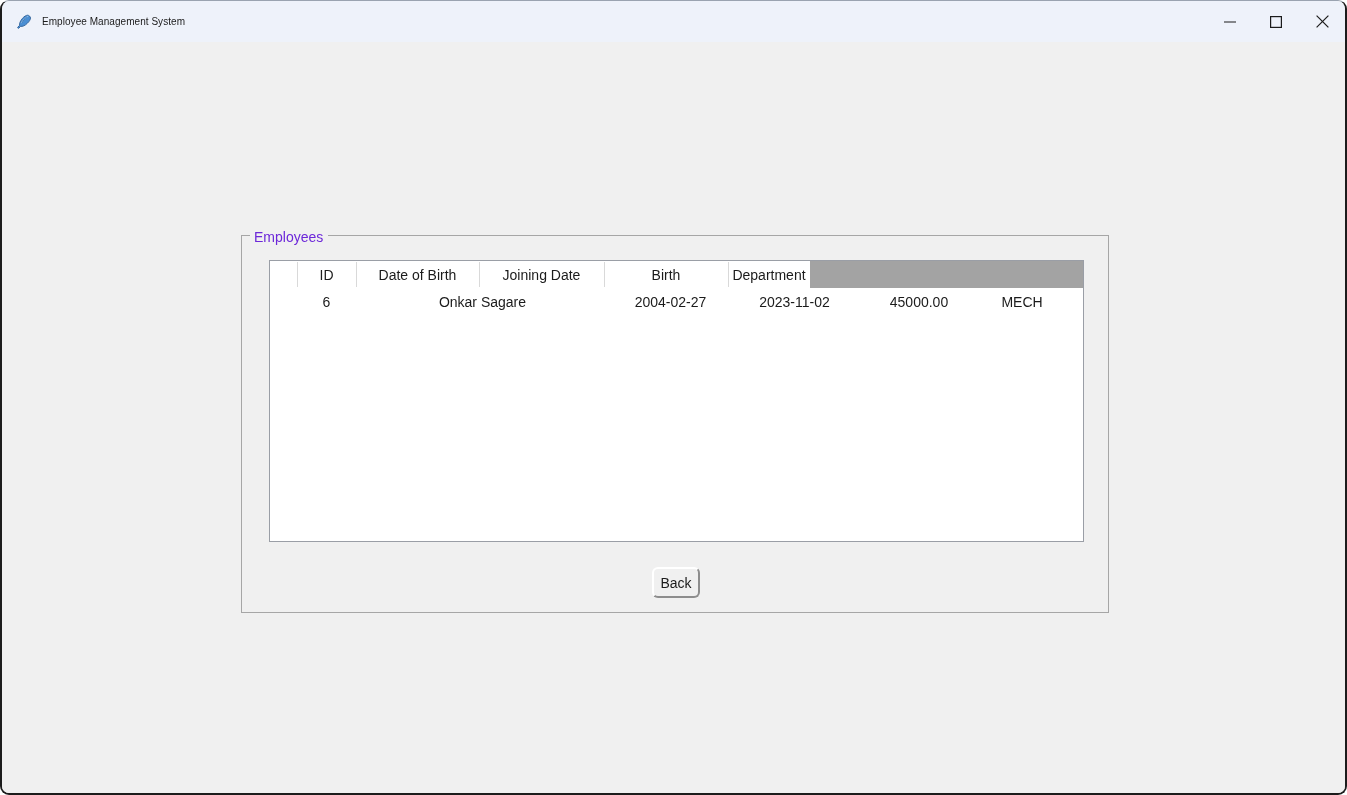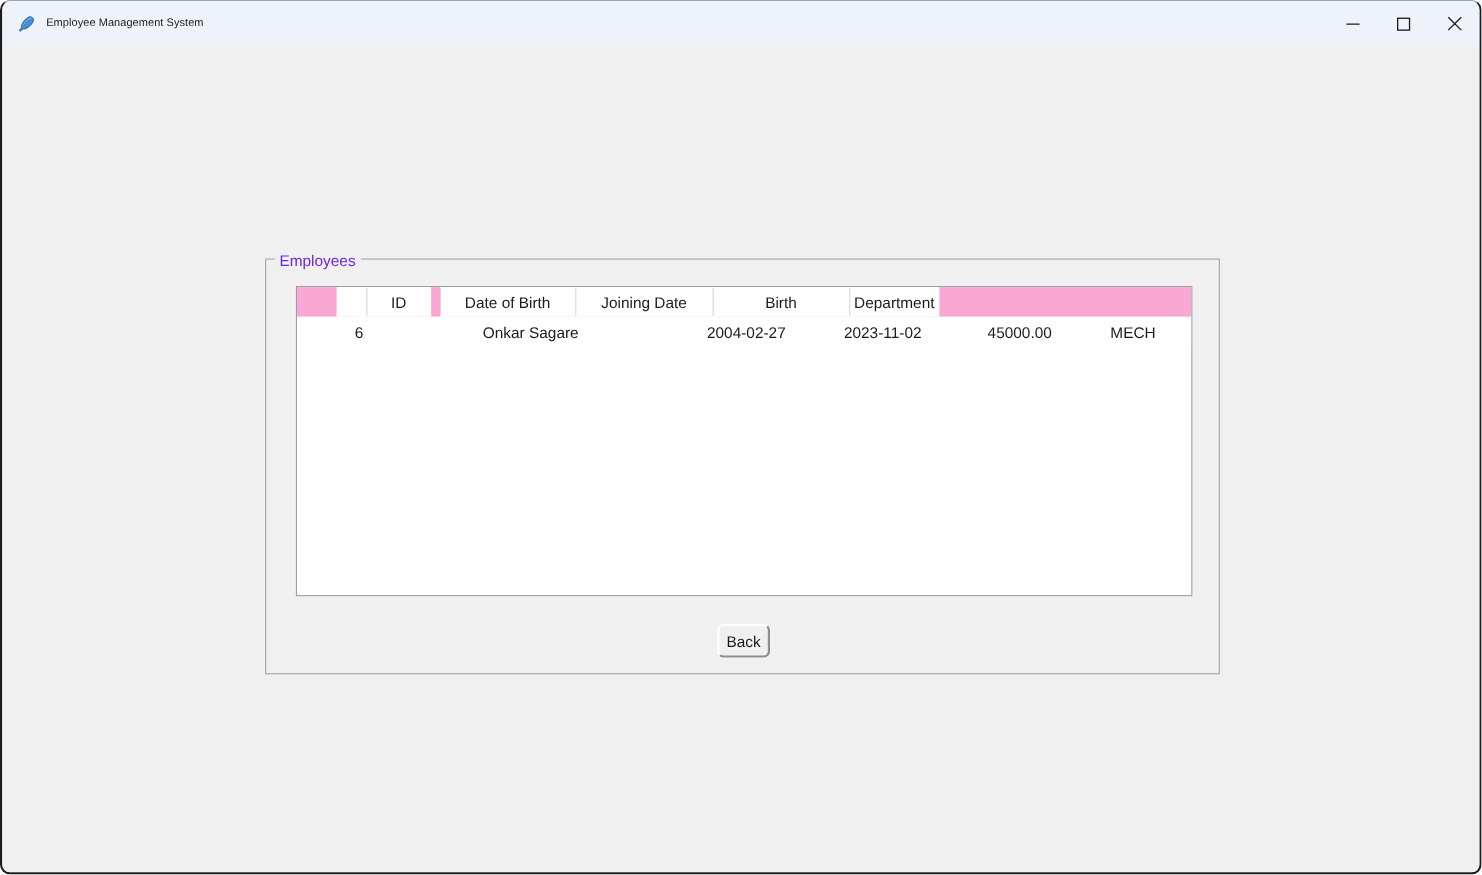--- a/index.html
+++ b/index.html
@@ -119,23 +119,22 @@
     width: 815px;
     height: 282px;
     box-sizing: border-box;
     border: 1px solid #9a9ea6;
     background: #ffffff;
     overflow: hidden;
   }
   #tree-head {
     position: relative;
     height: 27px;
-    background: #f9a8d4;
-    display: flex;
-    padding-left: 36px;
+    background: #a3a3a3;
+    display: flex;
   }
   .th {
     position: relative;
     box-sizing: border-box;
     display: flex;
     align-items: center;
     justify-content: center;
     font-size: 14px;
     color: #1b1b1b;
     background: #ffffff;
@@ -165,21 +164,21 @@
     justify-content: center;
     font-size: 14px;
     color: #1b1b1b;
     white-space: nowrap;
   }
 
   
   .c-tree { width: 27px; }
   .c-id   { width: 59px; }
   .c-name { width: 253px; }
-  .c-dob  { width: 123px; margin-left: 8px; }
+  .c-dob  { width: 123px; }
   .c-join { width: 125px; }
   .c-sal  { width: 124px; }
   .c-dept { width: 82px; }
 
   
   #back-button {
     position: absolute;
     left: 650px;
     top: 525px;
     width: 48px;

